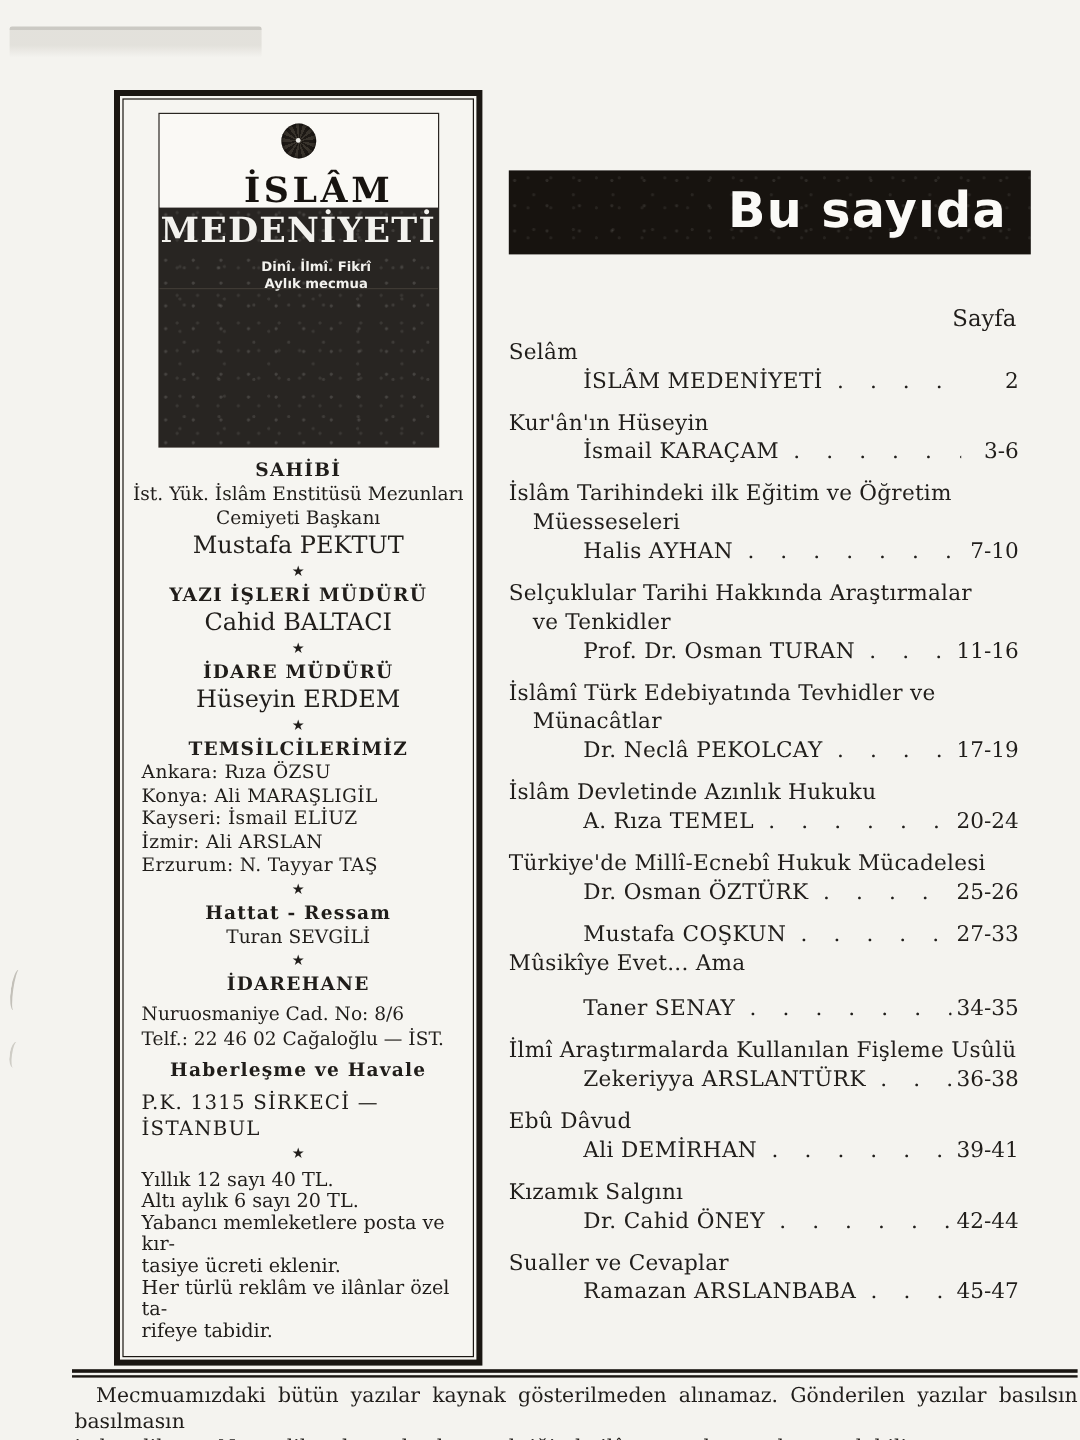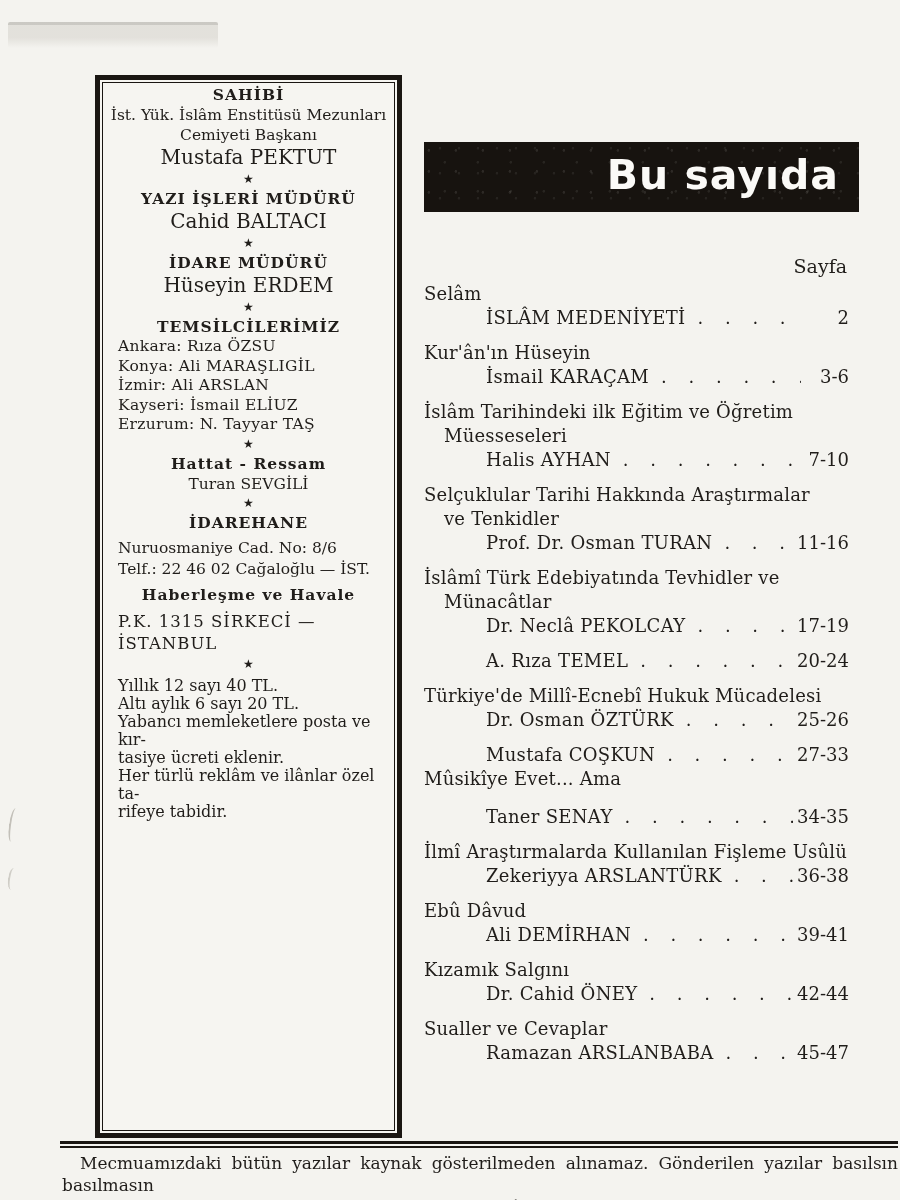--- a/index.html
+++ b/index.html
@@ -86,20 +86,32 @@
 
 <div class="page">
 
   <div class="smudge"></div>
   <div class="curl c1"></div>
   <div class="curl c2"></div>
 
   <div class="frame">
     <div class="frame-inner">
 
+      <div class="cover">
+        <div class="cover-top">
+          <div class="rosette"></div>
+          <div class="cover-title1">İSLÂM</div>
+        </div>
+        <div class="cover-dark">
+          <div class="seam"></div>
+          <div class="cover-title2">MEDENİYETİ</div>
+          <div class="cover-sub first">Dinî. İlmî. Fikrî</div>
+          <div class="cover-sub">Aylık mecmua</div>
+        </div>
+      </div>
 
       <div class="mast">
         <div class="m-label">SAHİBİ</div>
         <div class="m-line pre">İst. Yük. İslâm Enstitüsü Mezunları
 Cemiyeti Başkanı</div>
         <div class="m-name">Mustafa PEKTUT</div>
 
         <div class="m-star">★</div>
 
         <div class="m-label">YAZI İŞLERİ MÜDÜRÜ</div>
@@ -109,22 +121,22 @@
 
         <div class="m-label">İDARE MÜDÜRÜ</div>
         <div class="m-name">Hüseyin ERDEM</div>
 
         <div class="m-star">★</div>
 
         <div class="m-label">TEMSİLCİLERİMİZ</div>
         <div class="m-left">
           <div class="rep">Ankara: Rıza ÖZSU</div>
           <div class="rep">Konya: Ali MARAŞLIGİL</div>
+          <div class="rep">Kayseri: İsmail ELİUZ</div>
           <div class="rep">İzmir: Ali ARSLAN</div>
-          <div class="rep">Kayseri: İsmail ELİUZ</div>
           <div class="rep">Erzurum: N. Tayyar TAŞ</div>
         </div>
 
         <div class="m-star">★</div>
 
         <div class="m-label">Hattat - Ressam</div>
         <div class="m-line">Turan SEVGİLİ</div>
 
         <div class="m-star">★</div>
 
@@ -198,20 +210,21 @@
         <div class="toc-title">İslâmî Türk Edebiyatında Tevhidler ve
 Münacâtlar</div>
         <div class="toc-author">
           <span class="author">Dr. Neclâ PEKOLCAY</span>
           <span class="dots">. . . . .</span>
           <span class="pages">17-19</span>
         </div>
       </div>
 
       <div class="toc-entry">
+        <div class="toc-title">İslâm Devletinde Azınlık Hukuku</div>
         <div class="toc-author">
           <span class="author">A. Rıza TEMEL</span>
           <span class="dots">. . . . . . .</span>
           <span class="pages">20-24</span>
         </div>
       </div>
 
       <div class="toc-entry">
         <div class="toc-title">Türkiye'de Millî-Ecnebî Hukuk Mücadelesi</div>
         <div class="toc-author">

